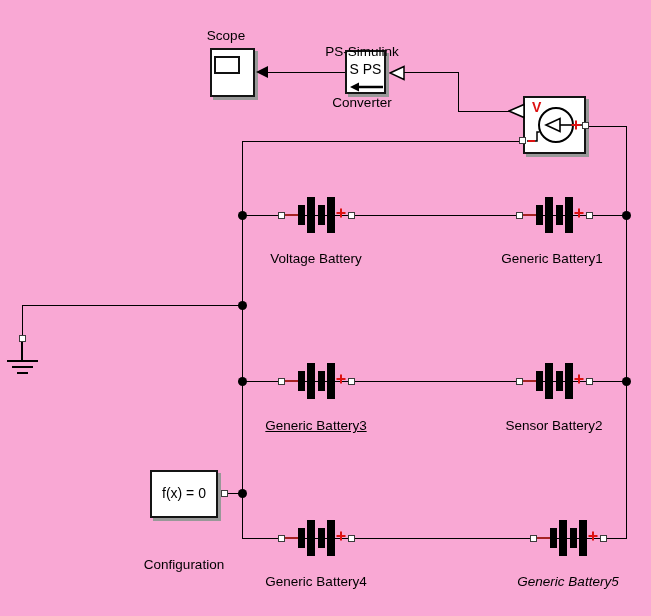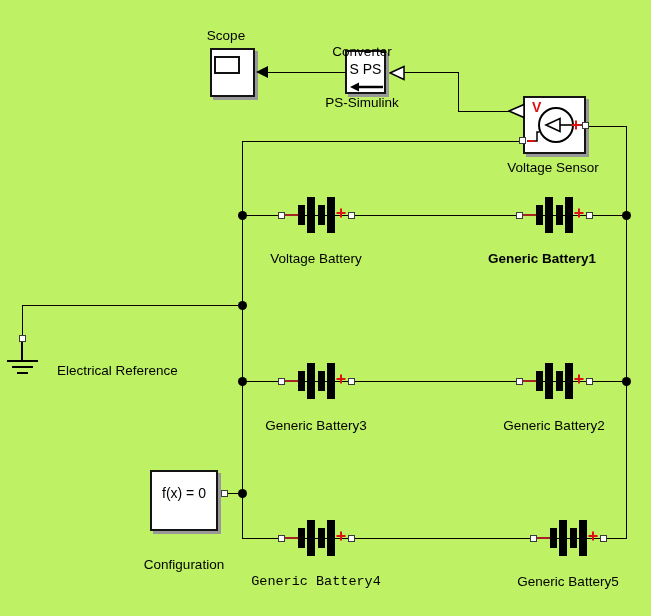--- a/index.html
+++ b/index.html
@@ -1,16 +1,16 @@
 <!DOCTYPE html>
 <html><head>
 <meta charset="utf-8">
 <style>
   html,body{margin:0;padding:0;background:#fff;}
-  #canvas{position:relative;width:651px;height:616px;background:#bef264;overflow:hidden;
+  #canvas{position:relative;width:651px;height:616px;background:#f9a8d4;overflow:hidden;
           font-family:"Liberation Sans",sans-serif;}
   .wh{position:absolute;height:1px;background:#000;}
   .wv{position:absolute;width:1px;background:#000;}
   .dot{position:absolute;width:9px;height:9px;border-radius:50%;background:#000;}
   .port{position:absolute;width:7px;height:7px;background:#fff;border:1px solid #3c3c3c;box-sizing:border-box;}
   .block{position:absolute;background:#fff;border:2px solid #141414;box-sizing:border-box;
          box-shadow:3px 3px 0 #989898;}
   .lbl{position:absolute;font-size:13.5px;line-height:17px;color:#000;text-align:center;white-space:pre;}
   .icon{position:absolute;}
   .bgroup{position:absolute;width:78px;height:50px;}
@@ -60,53 +60,51 @@
     <div class="conv-text">S PS</div>
   </div>
   <svg class="icon" style="left:349px;top:81px;" width="36" height="12">
     <line x1="8" y1="6" x2="34" y2="6" stroke="#000" stroke-width="2.5"></line>
     <polygon points="1,6 10,1.5 10,10.5" fill="#000"></polygon>
   </svg>
   <svg class="icon" style="left:389px;top:65px;" width="16" height="16">
     <polygon points="1,8 15,1.5 15,14.5" fill="#fff" stroke="#000" stroke-width="1.5"></polygon>
   </svg>
   <div class="lbl" style="left:290px;top:9px;width:144px;">
+    <div>PS-Simulink</div>
     <div>Converter</div>
-    <div>PS-Simulink</div>
   </div>
 
   <div class="block" style="left:523px;top:96px;width:63px;height:58px;"></div>
   <svg class="icon" style="left:523px;top:96px;" width="63" height="58">
     <circle cx="33" cy="29" r="17" fill="#fff" stroke="#000" stroke-width="2"></circle>
     <path d="M23,29 L37,22.5 L37,35.5 Z" fill="none" stroke="#000" stroke-width="1.6"></path>
     <line x1="37" y1="29" x2="50" y2="29" stroke="#000" stroke-width="1.6"></line>
     <polyline points="4,45 14,45 14,36 16.5,36" fill="none" stroke="#000" stroke-width="1.5"></polyline>
     <line x1="50" y1="29" x2="62" y2="29" stroke="#000" stroke-width="1.5"></line>
     <line x1="5" y1="45" x2="12" y2="45" stroke="#dd1111" stroke-width="2"></line>
     <line x1="48.5" y1="29" x2="57.5" y2="29" stroke="#dd1111" stroke-width="2"></line>
     <line x1="53" y1="24.5" x2="53" y2="33.5" stroke="#dd1111" stroke-width="2"></line>
     <text x="9" y="16" fill="#dd1111" font-size="14" font-weight="bold" font-family="Liberation Sans, sans-serif">V</text>
   </svg>
   <svg class="icon" style="left:508px;top:103px;" width="17" height="16">
     <polygon points="1,8 16,1.5 16,14.5" fill="#fff" stroke="#000" stroke-width="1.5"></polygon>
   </svg>
   <div class="port" style="left:519px;top:137px;"></div>
   <div class="port" style="left:582px;top:122px;"></div>
-  <div class="lbl" style="left:473px;top:159px;width:160px;">Voltage Sensor</div>
 
   <div>
     <div class="wv" style="left:21px;top:342px;width:2px;height:19px;"></div>
     <div class="wh" style="left:7px;top:360px;width:31px;height:2px;"></div>
     <div class="wh" style="left:12px;top:366px;width:21px;height:2px;"></div>
     <div class="wh" style="left:17px;top:372px;width:11px;height:2px;"></div>
   </div>
   <div class="port" style="left:19px;top:335px;"></div>
-  <div class="lbl" style="left:57px;top:362px;width:200px;text-align:left;">Electrical Reference</div>
-
-  <div class="block" style="left:150px;top:470px;width:68px;height:61px;">
+
+  <div class="block" style="left:150px;top:470px;width:68px;height:48px;">
     <div class="solver-text">f(x) = 0</div>
   </div>
   <div class="port" style="left:221px;top:490px;"></div>
   <div class="lbl" style="left:114px;top:520px;width:140px;line-height:18px;">
     <div>Configuration</div>
   </div>
 
   <div class="bgroup" style="left:277px;top:189px;">
     <svg class="icon" style="left:7px;top:4px;" width="62" height="44">
       <line x1="0" y1="22" x2="16" y2="22" stroke="#a52222" stroke-width="2"></line>
@@ -128,75 +126,75 @@
       <rect x="14" y="12" width="7" height="20" fill="#000"></rect>
       <rect x="23" y="4" width="8" height="36" fill="#000"></rect>
       <rect x="34" y="12" width="7" height="20" fill="#000"></rect>
       <rect x="43" y="4" width="8" height="36" fill="#000"></rect>
       <line x1="52.5" y1="20" x2="61.5" y2="20" stroke="#dd1111" stroke-width="2"></line>
       <line x1="57" y1="15.5" x2="57" y2="24.5" stroke="#dd1111" stroke-width="2"></line>
     </svg>
     <div class="port" style="left:1px;"></div>
     <div class="port" style="left:71px;"></div>
   </div>
-  <div class="lbl" style="left:462px;top:250px;width:160px;font-weight:bold;">Generic Battery1</div>
+  <div class="lbl" style="left:472px;top:250px;width:160px;">Generic Battery1</div>
 
   <div class="bgroup" style="left:277px;top:355px;">
     <svg class="icon" style="left:7px;top:4px;" width="62" height="44">
       <line x1="0" y1="22" x2="16" y2="22" stroke="#a52222" stroke-width="2"></line>
       <rect x="14" y="12" width="7" height="20" fill="#000"></rect>
       <rect x="23" y="4" width="8" height="36" fill="#000"></rect>
       <rect x="34" y="12" width="7" height="20" fill="#000"></rect>
       <rect x="43" y="4" width="8" height="36" fill="#000"></rect>
       <line x1="52.5" y1="20" x2="61.5" y2="20" stroke="#dd1111" stroke-width="2"></line>
       <line x1="57" y1="15.5" x2="57" y2="24.5" stroke="#dd1111" stroke-width="2"></line>
     </svg>
     <div class="port" style="left:1px;"></div>
     <div class="port" style="left:71px;"></div>
   </div>
-  <div class="lbl" style="left:236px;top:417px;width:160px;">Generic Battery3</div>
+  <div class="lbl" style="left:236px;top:417px;width:160px;text-decoration:underline;">Generic Battery3</div>
 
   <div class="bgroup" style="left:515px;top:355px;">
     <svg class="icon" style="left:7px;top:4px;" width="62" height="44">
       <line x1="0" y1="22" x2="16" y2="22" stroke="#a52222" stroke-width="2"></line>
       <rect x="14" y="12" width="7" height="20" fill="#000"></rect>
       <rect x="23" y="4" width="8" height="36" fill="#000"></rect>
       <rect x="34" y="12" width="7" height="20" fill="#000"></rect>
       <rect x="43" y="4" width="8" height="36" fill="#000"></rect>
       <line x1="52.5" y1="20" x2="61.5" y2="20" stroke="#dd1111" stroke-width="2"></line>
       <line x1="57" y1="15.5" x2="57" y2="24.5" stroke="#dd1111" stroke-width="2"></line>
     </svg>
     <div class="port" style="left:1px;"></div>
     <div class="port" style="left:71px;"></div>
   </div>
-  <div class="lbl" style="left:474px;top:417px;width:160px;">Generic Battery2</div>
+  <div class="lbl" style="left:474px;top:417px;width:160px;">Sensor Battery2</div>
 
   <div class="bgroup" style="left:277px;top:512px;">
     <svg class="icon" style="left:7px;top:4px;" width="62" height="44">
       <line x1="0" y1="22" x2="16" y2="22" stroke="#a52222" stroke-width="2"></line>
       <rect x="14" y="12" width="7" height="20" fill="#000"></rect>
       <rect x="23" y="4" width="8" height="36" fill="#000"></rect>
       <rect x="34" y="12" width="7" height="20" fill="#000"></rect>
       <rect x="43" y="4" width="8" height="36" fill="#000"></rect>
       <line x1="52.5" y1="20" x2="61.5" y2="20" stroke="#dd1111" stroke-width="2"></line>
       <line x1="57" y1="15.5" x2="57" y2="24.5" stroke="#dd1111" stroke-width="2"></line>
     </svg>
     <div class="port" style="left:1px;"></div>
     <div class="port" style="left:71px;"></div>
   </div>
-  <div class="lbl" style="left:236px;top:573px;width:160px;font-family:Liberation Mono, monospace;">Generic Battery4</div>
+  <div class="lbl" style="left:236px;top:573px;width:160px;">Generic Battery4</div>
 
   <div class="bgroup" style="left:529px;top:512px;">
     <svg class="icon" style="left:7px;top:4px;" width="62" height="44">
       <line x1="0" y1="22" x2="16" y2="22" stroke="#a52222" stroke-width="2"></line>
       <rect x="14" y="12" width="7" height="20" fill="#000"></rect>
       <rect x="23" y="4" width="8" height="36" fill="#000"></rect>
       <rect x="34" y="12" width="7" height="20" fill="#000"></rect>
       <rect x="43" y="4" width="8" height="36" fill="#000"></rect>
       <line x1="52.5" y1="20" x2="61.5" y2="20" stroke="#dd1111" stroke-width="2"></line>
       <line x1="57" y1="15.5" x2="57" y2="24.5" stroke="#dd1111" stroke-width="2"></line>
     </svg>
     <div class="port" style="left:1px;"></div>
     <div class="port" style="left:71px;"></div>
   </div>
-  <div class="lbl" style="left:488px;top:573px;width:160px;">Generic Battery5</div>
+  <div class="lbl" style="left:488px;top:573px;width:160px;font-style:italic;">Generic Battery5</div>
 
 </div>
 
 </body></html>

